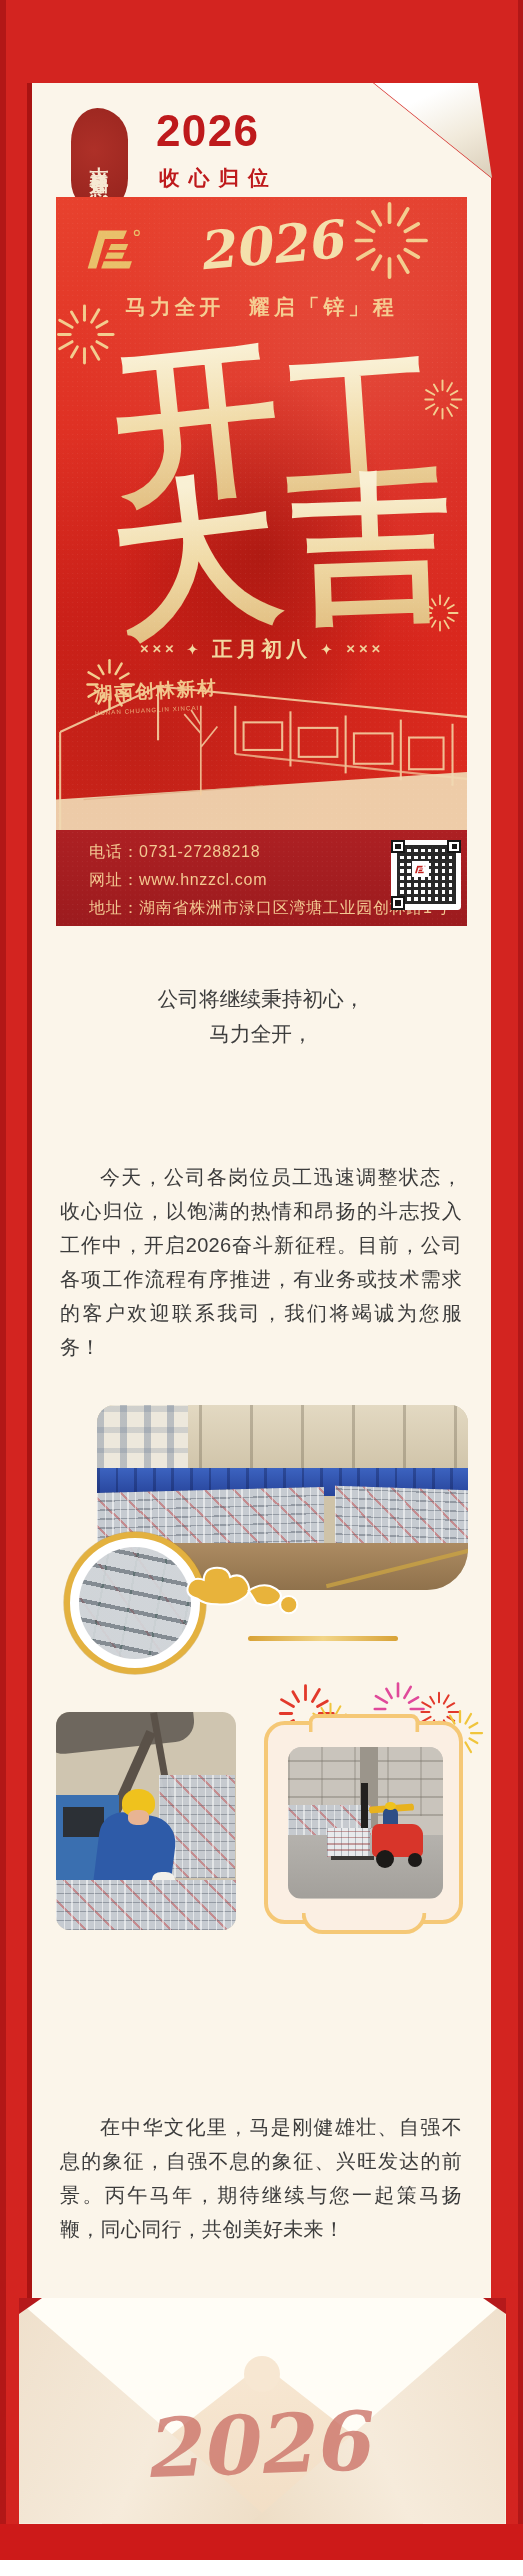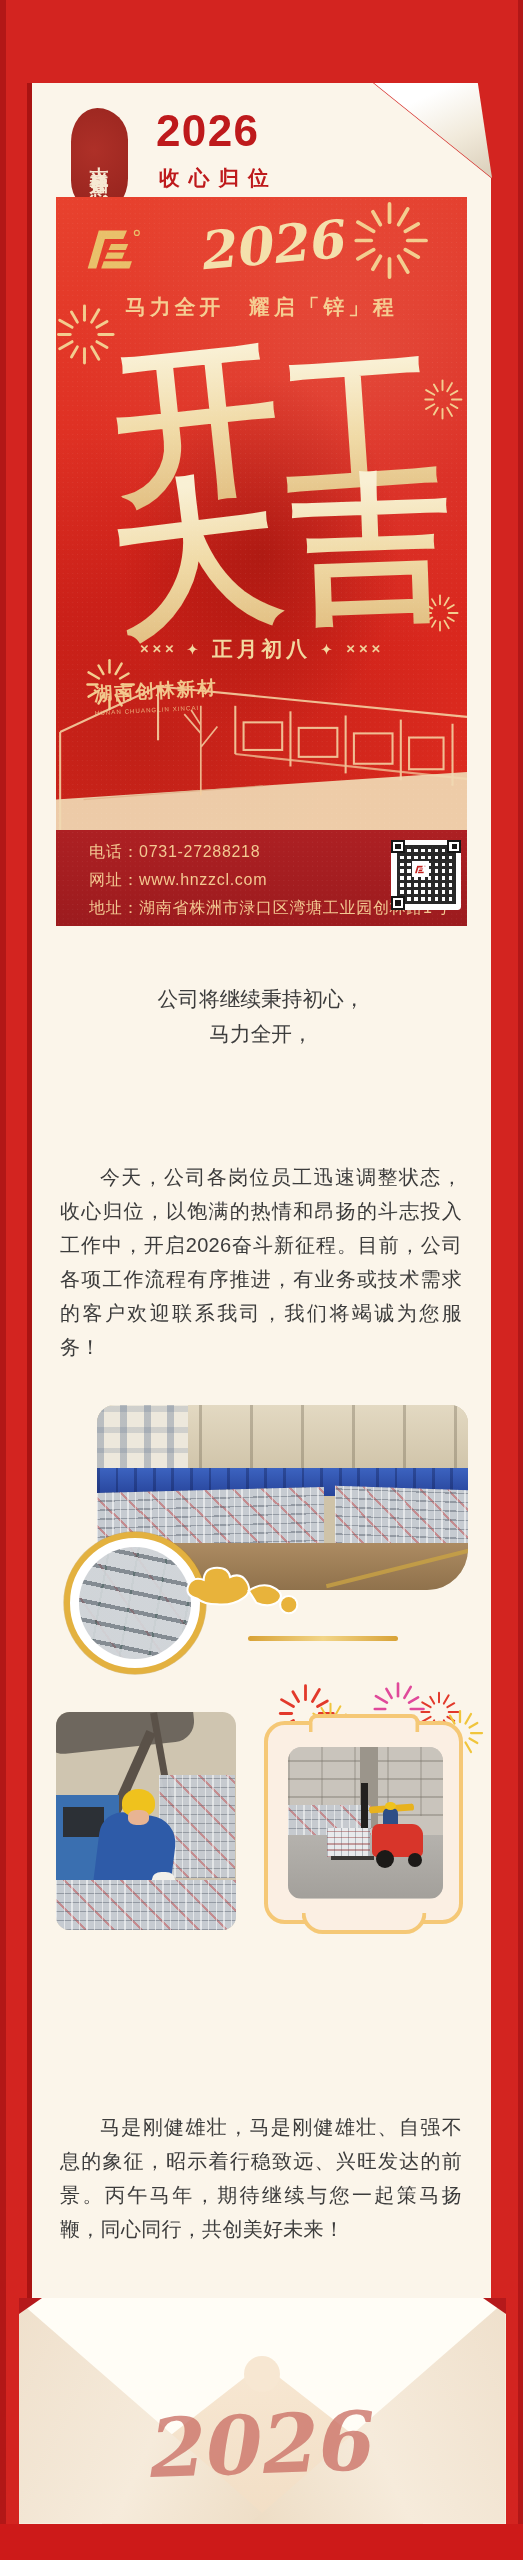--- a/index.html
+++ b/index.html
@@ -412,21 +412,21 @@
         <div class="p3-load"></div>
         <div class="p3-fork"></div>
         <div class="p3-driver"></div>
         <div class="p3-dhelm"></div>
         <div class="p3-body"></div>
         <div class="p3-w1"></div>
         <div class="p3-w2"></div>
       </div>
     </div>
 
-    <div class="para para3">马是刚健雄壮，马是刚健雄壮、自强不息的象征，昭示着行稳致远、兴旺发达的前景。丙午马年，期待继续与您一起策马扬鞭，同心同行，共创美好未来！</div>
+    <div class="para para3">在中华文化里，马是刚健雄壮、自强不息的象征，自强不息的象征、兴旺发达的前景。丙午马年，期待继续与您一起策马扬鞭，同心同行，共创美好未来！</div>
   </div>
 
   <div class="fold"></div>
 
   <div class="envelope">
     <div class="peak"></div>
     <div class="peak-cap"></div>
     <div class="flap flap-l"></div>
     <div class="flap flap-r"></div>
     <div class="env-year">2026</div>

